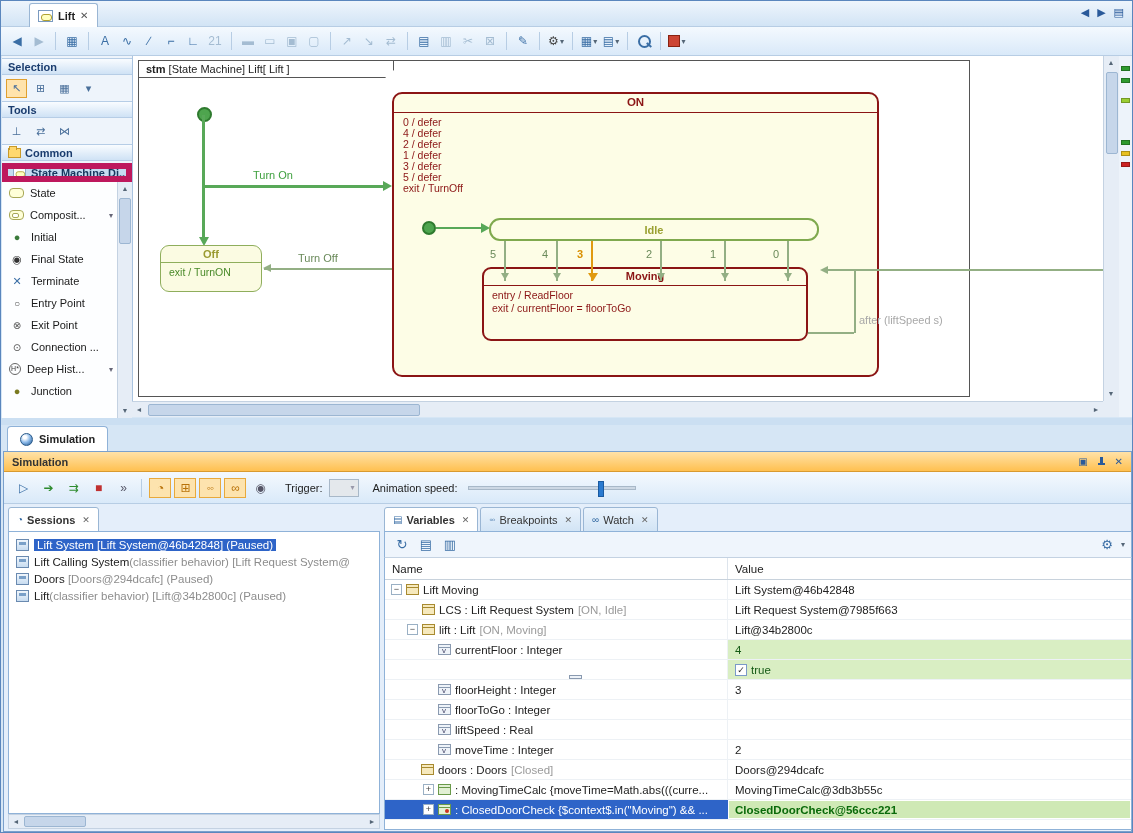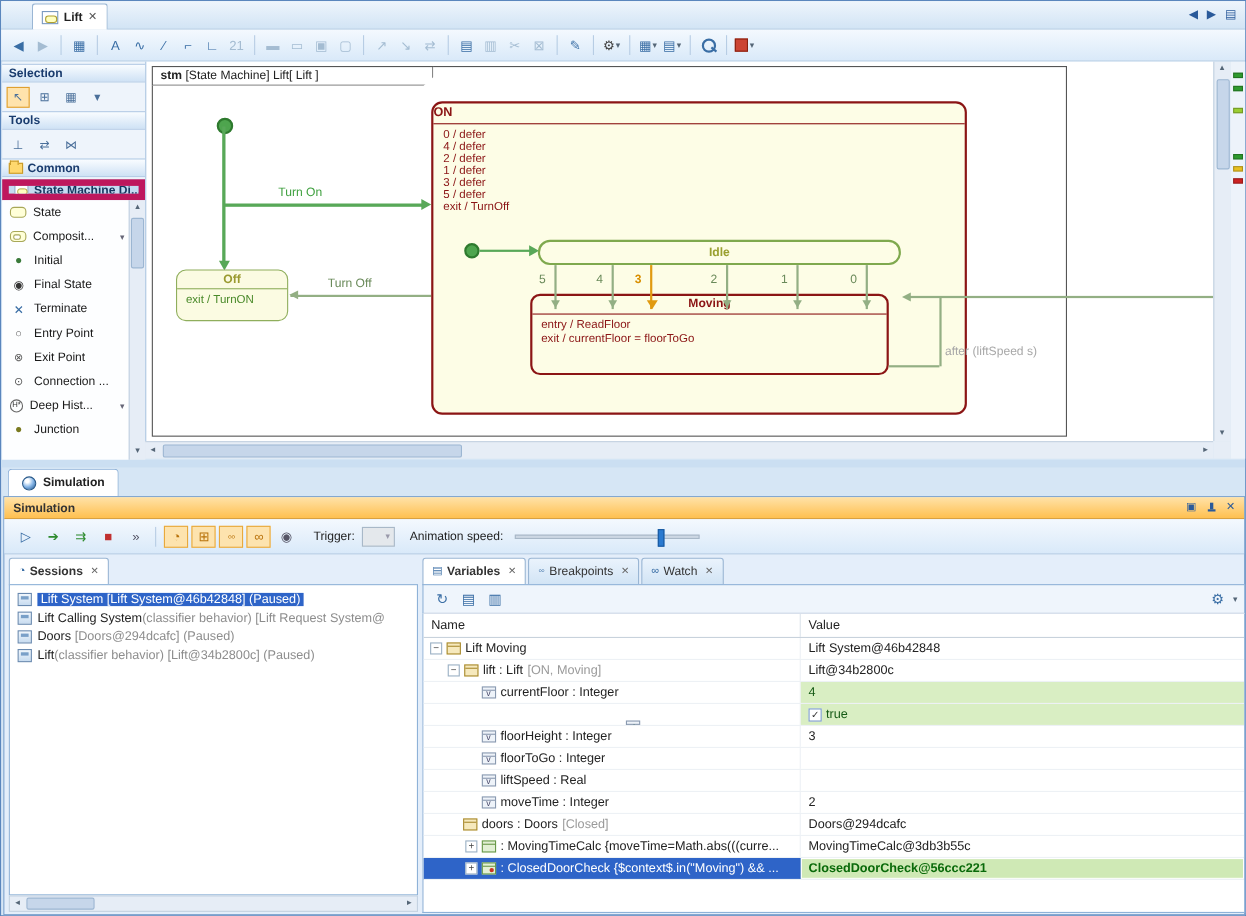--- a/index.html
+++ b/index.html
@@ -71,21 +71,21 @@
   .arrow.down.green{border-left:5px solid transparent;border-right:5px solid transparent;border-top:9px solid #58a858}
   .arrow.right.green{border-top:5px solid transparent;border-bottom:5px solid transparent;border-left:9px solid #58a858}
   .arrow.left.olive{border-top:4px solid transparent;border-bottom:4px solid transparent;border-right:8px solid #93af84}
   .arrow.down.olive{border-left:4px solid transparent;border-right:4px solid transparent;border-top:7px solid #93af84}
   .arrow.down.orange{border-left:5px solid transparent;border-right:5px solid transparent;border-top:8px solid #e09a10}
   .state{position:absolute;background:#fdfde6}
   .off-state{left:27px;top:189px;width:102px;height:47px;border:1.5px solid #8fae5c;border-radius:9px;background:#fbfbe2}
   .off-state .st-title{height:17px;text-align:center;color:#9a9a30;font-weight:bold;padding-top:2px;border-bottom:1px solid #8fae5c}
   .off-state .st-body{padding:3px 0 0 8px;color:#4a8a2a;font-size:10.5px}
   .on-state{left:259px;top:36px;width:487px;height:285px;border:2.5px solid #8b1515;border-radius:10px}
-  .on-state .st-title{position:absolute;top:2px;left:0;right:0;text-align:left;color:#8b1515;font-weight:bold;font-size:11.5px}
+  .on-state .st-title{position:absolute;top:2px;left:0;right:0;text-align:center;color:#8b1515;font-weight:bold;font-size:11.5px}
   .on-state .st-div{position:absolute;top:18px;left:0;right:0;border-top:1.5px solid #8b1515}
   .internals{position:absolute;color:#8b1515;font-size:10.5px}
   .on-state .internals{left:9px;top:23px}
   .int-line{line-height:11px}
   .idle-state{left:356px;top:162px;width:330px;height:23px;border:2px solid #7fa94e;border-radius:11px;display:flex;align-items:center;justify-content:center}
   .idle-state .st-title{color:#9aa030;font-weight:bold}
   .moving-state{left:349px;top:211px;width:326px;height:74px;border:2.5px solid #8b1515;border-radius:9px}
   .moving-state .st-title{position:absolute;top:1px;left:0;right:0;text-align:center;color:#8b1515;font-weight:bold}
   .moving-state .st-div{position:absolute;top:16px;left:0;right:0;border-top:1.5px solid #8b1515}
   .moving-state .internals{left:8px;top:20px}
@@ -530,20 +530,31 @@
               <span class="exp">−</span>
               <span class="ri ri-block"></span>
               <span class="nm">Lift Moving</span>
             </div>
             <div class="vcell ">
               <span class="vtext">Lift System@46b42848</span>
             </div>
           </div>
           <div class="var-row">
             <div class="ncell" style="padding-left: 22px;">
+              <span class="exp none"></span>
+              <span class="ri ri-part"></span>
+              <span class="nm">LCS : Lift Request System</span>
+              <span class="sfx"> [ON, Idle]</span>
+            </div>
+            <div class="vcell ">
+              <span class="vtext">Lift Request System@7985f663</span>
+            </div>
+          </div>
+          <div class="var-row">
+            <div class="ncell" style="padding-left: 22px;">
               <span class="exp">−</span>
               <span class="ri ri-part"></span>
               <span class="nm">lift : Lift</span>
               <span class="sfx"> [ON, Moving]</span>
             </div>
             <div class="vcell ">
               <span class="vtext">Lift@34b2800c</span>
             </div>
           </div>
           <div class="var-row">

